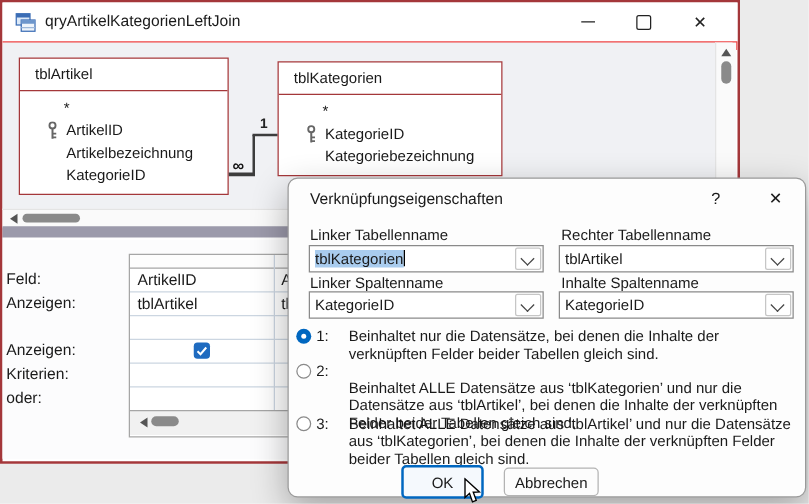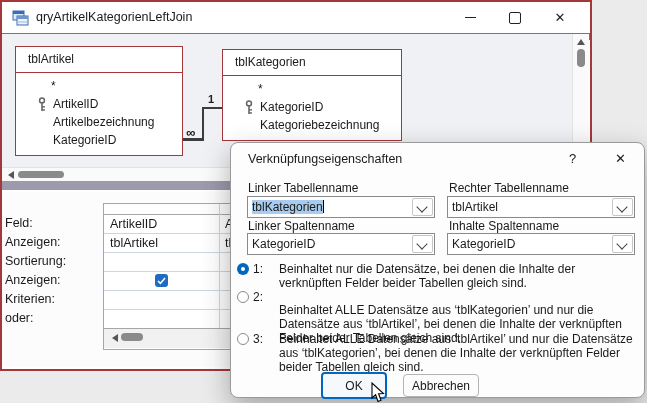--- a/index.html
+++ b/index.html
@@ -154,21 +154,20 @@
     <div class="abs hsb">
       <div class="hsb-left"></div>
       <div class="hsb-thumb"></div>
     </div>
 
     <div class="abs splitter"></div>
 
     <div class="abs gridpane">
       <div class="rowlbl" style="left:3px;top:22px">Feld:</div>
       <div class="rowlbl" style="left:3px;top:41px">Anzeigen:</div>
-      <div class="rowlbl" style="left:3px;top:60px">Sortierung:</div>
       <div class="rowlbl" style="left:3px;top:79px">Anzeigen:</div>
       <div class="rowlbl" style="left:3px;top:98px">Kriterien:</div>
       <div class="rowlbl" style="left:3px;top:117px">oder:</div>
 
       <div class="grid">
         <div class="sel-row"></div>
         <div class="hline" style="top:29px"></div>
         <div class="hline" style="top:48px"></div>
         <div class="hline" style="top:67px"></div>
         <div class="hline" style="top:86px"></div>

